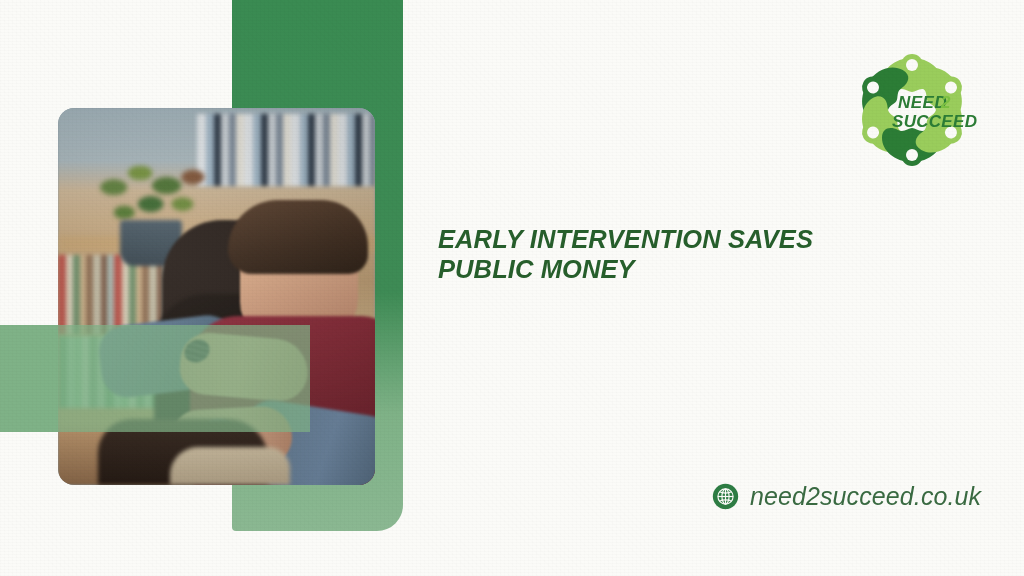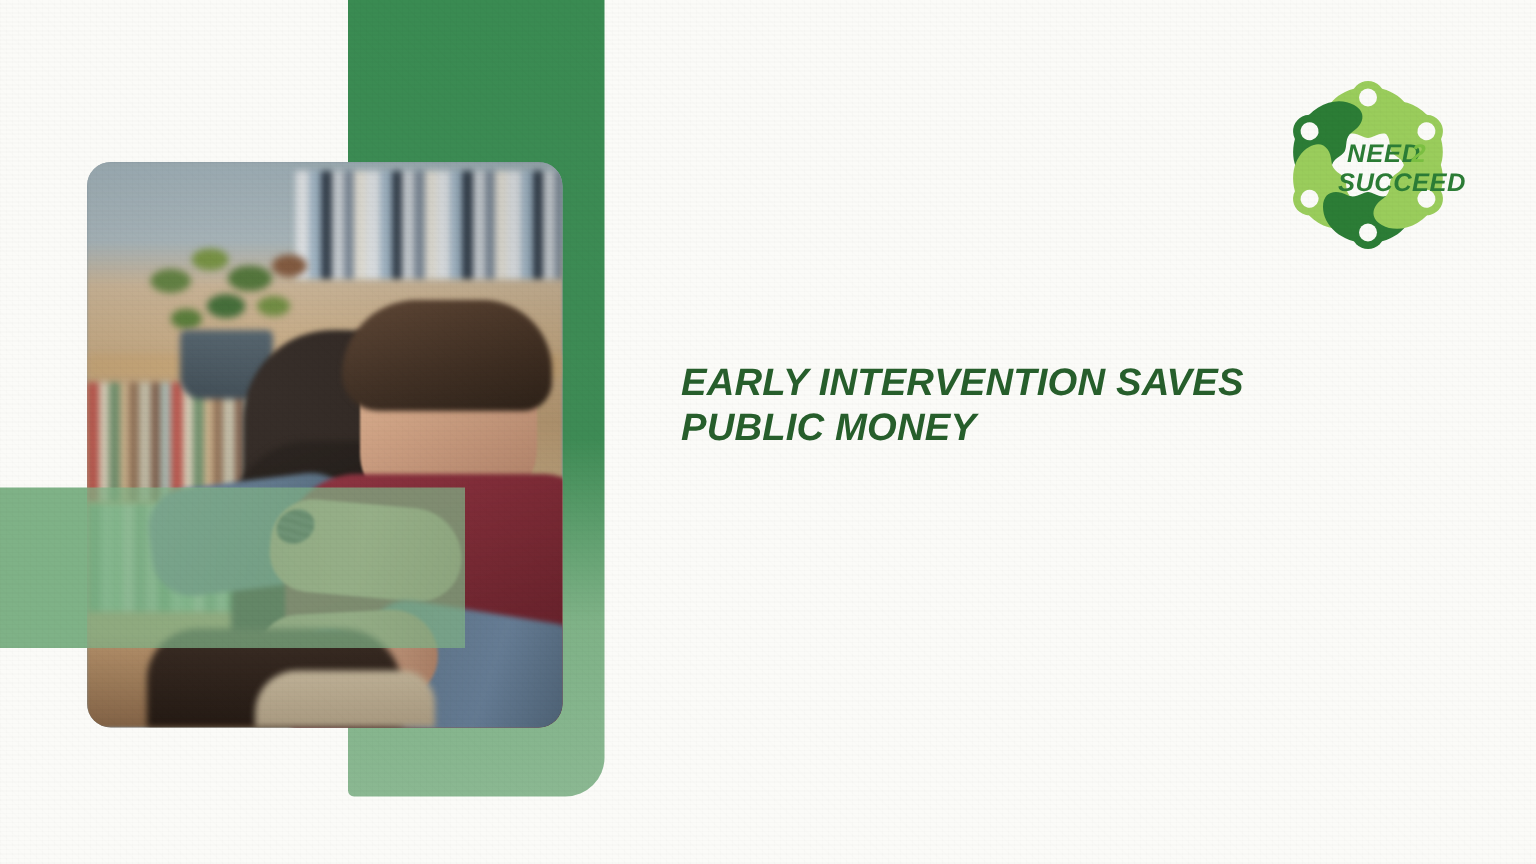--- a/index.html
+++ b/index.html
@@ -262,21 +262,21 @@
 
   
   .text-col {
     position: absolute;
     left: 438px;
     top: 224px;
     width: 531px;
     z-index: 20;
   }
   .headline {
-    margin: 16px;
+    margin: 0;
     font-family: "Liberation Sans", sans-serif;
     font-weight: 700;
     font-size: 25.5px;
     line-height: 30px;
     letter-spacing: .1px;
     color: #275f2c;
     text-transform: uppercase;
     white-space: pre-line;
   }
   .body-copy {
@@ -403,15 +403,29 @@
       <text x="103" y="60" font-family="'Liberation Sans', sans-serif" font-size="17" font-weight="700" fill="#7cc142" text-anchor="start">2</text>
       <text x="54" y="79" font-family="'Liberation Sans', sans-serif" font-size="17" font-weight="700" fill="#2c7d36" letter-spacing="0.3" text-anchor="start">SUCCEED</text>
     </svg>
   </div>
 
   <div class="text-col">
     <h1 class="headline">EARLY INTERVENTION SAVES
 PUBLIC MONEY</h1>
   </div>
 
+  <div class="website">
+    <svg class="globe-icon" viewBox="0 0 32 32" aria-hidden="true">
+      <circle cx="16" cy="16" r="15" fill="#2e7d44"></circle>
+      <g fill="none" stroke="#fbfbf8" stroke-width="1.4">
+        <circle cx="16" cy="16" r="9"></circle>
+        <ellipse cx="16" cy="16" rx="4.2" ry="9"></ellipse>
+        <line x1="7" y1="16" x2="25" y2="16"></line>
+        <path d="M9 10.5 C12 12.4 20 12.4 23 10.5"></path>
+        <path d="M9 21.5 C12 19.6 20 19.6 23 21.5"></path>
+        <line x1="16" y1="7" x2="16" y2="25"></line>
+      </g>
+    </svg>
+    <span class="website-text">need2succeed.co.uk</span>
+  </div>
 
   <div id="paper-texture"></div>
 </div>
 
 </body></html>

